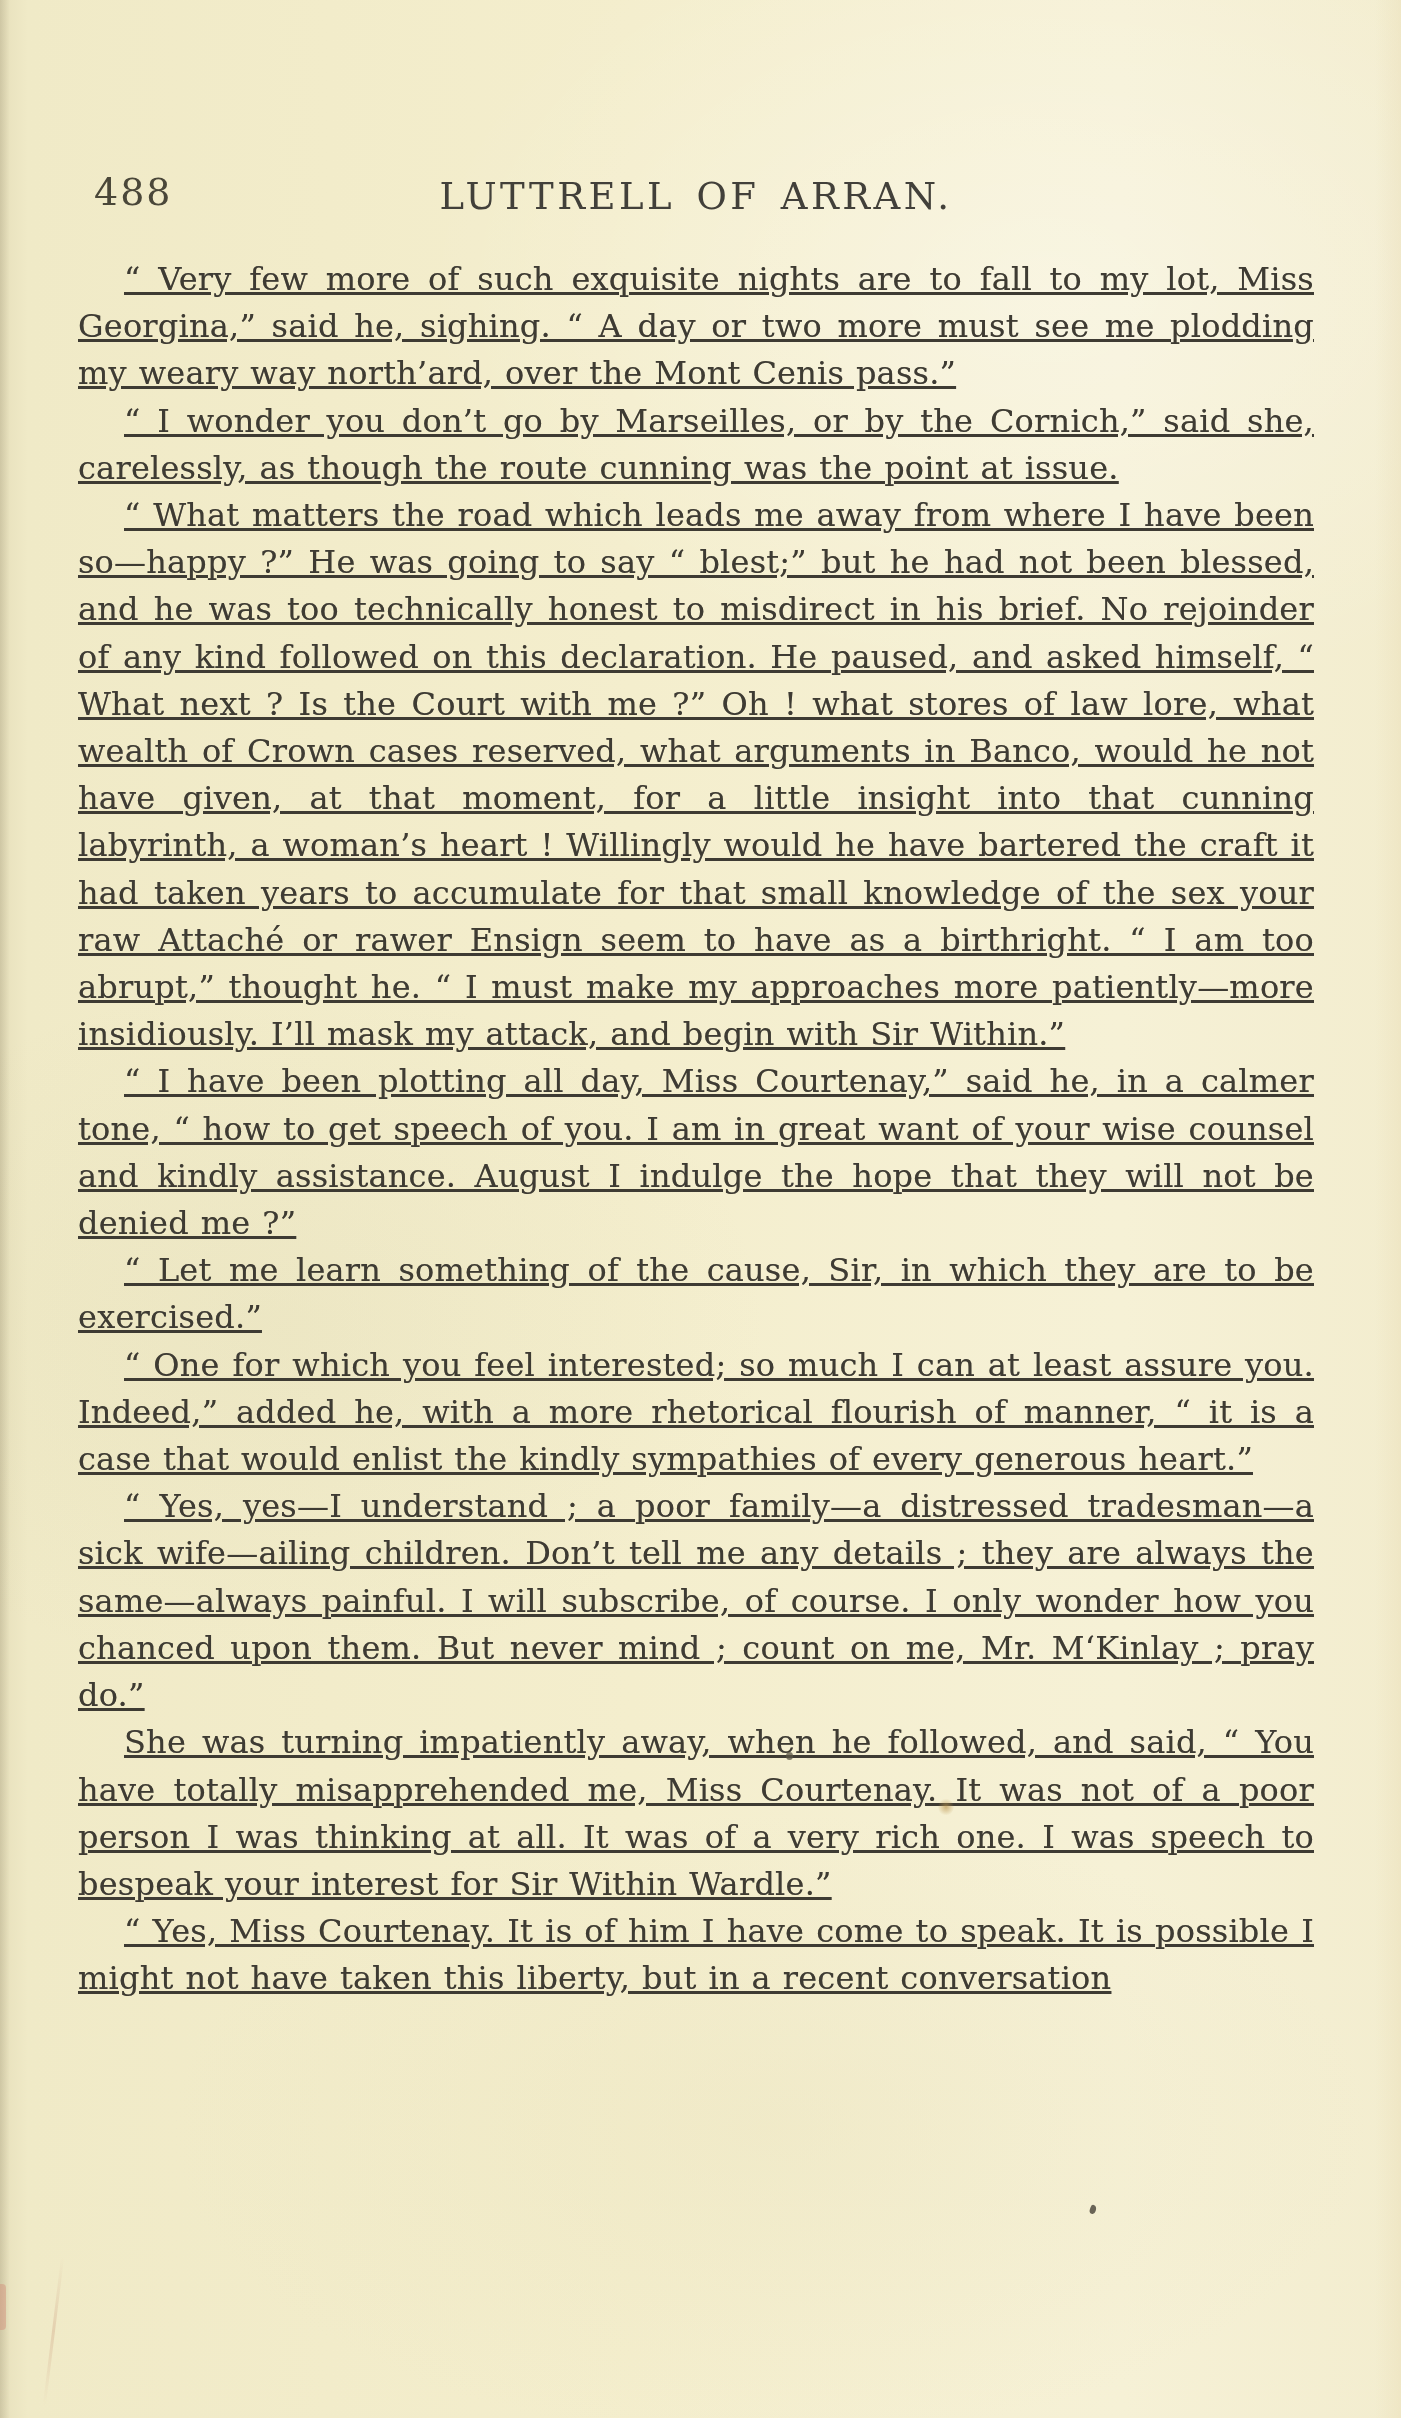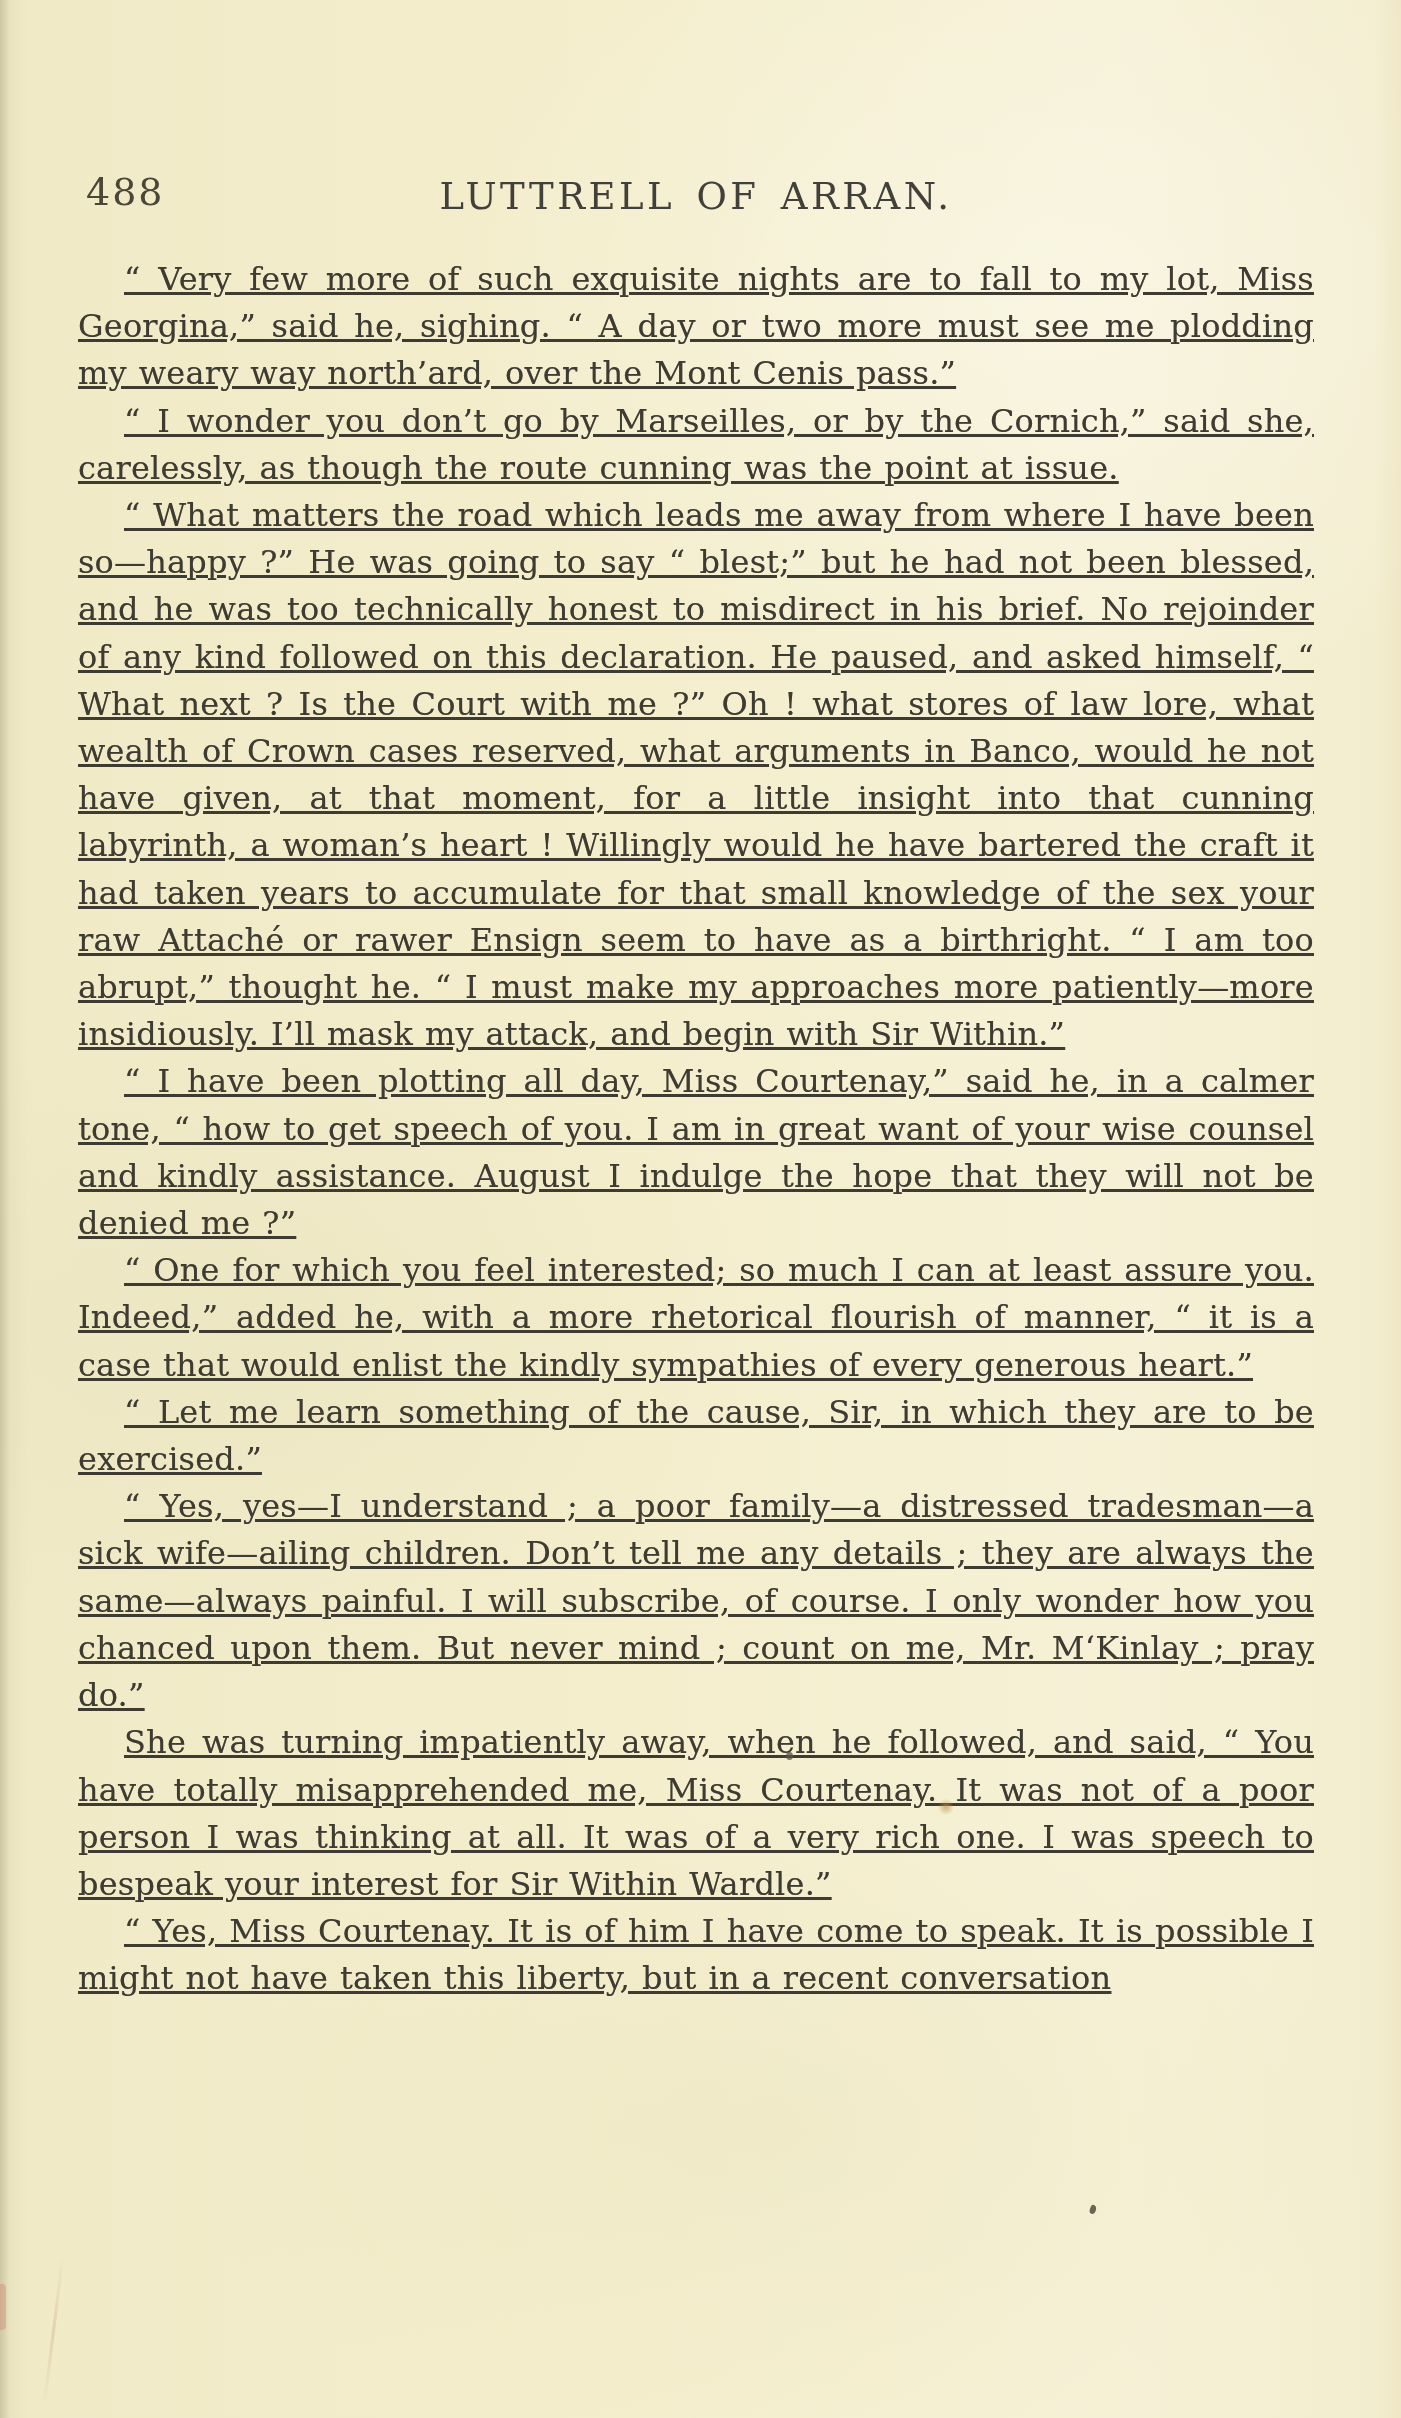--- a/index.html
+++ b/index.html
@@ -30,21 +30,21 @@
     position: absolute; right: 0; top: 0; bottom: 0; width: 26px;
     background: linear-gradient(270deg, rgba(220,200,150,0.18), rgba(220,200,150,0));
     pointer-events: none;
   }
 
   .page-header {
     position: absolute;
     top: 170px; left: 78px; width: 1236px; height: 50px;
   }
   .page-number {
-    position: absolute; left: 8px; top: 0;
+    position: absolute; left: 16px; top: 0;
     font-size: 38px; letter-spacing: 2px; color: #4a4739;
   }
   .running-title {
     position: absolute; left: 0; right: 0; top: 5px;
     text-align: center;
     font-size: 37px;
     letter-spacing: 3.5px;
     word-spacing: 6px;
     color: #42403a;
   }
@@ -85,22 +85,22 @@
   <div class="page-header">
     <span class="page-number">488</span>
     <span class="running-title">LUTTRELL OF ARRAN.</span>
   </div>
 
   <div class="body-text">
     <p>“ Very few more of such exquisite nights are to fall to my lot, Miss Georgina,” said he, sighing.  “ A day or two more must see me plodding my weary way north’ard, over the Mont Cenis pass.”</p>
     <p>“ I wonder you don’t go by Marseilles, or by the Cornich,” said she, carelessly, as though the route cunning was the point at issue.</p>
     <p>“ What matters the road which leads me away from where I have been so—happy ?”  He was going to say “ blest;” but he had not been blessed, and he was too technically honest to misdirect in his brief.  No rejoinder of any kind followed on this declaration.  He paused, and asked himself, “ What next ?  Is the Court with me ?”  Oh ! what stores of law lore, what wealth of Crown cases reserved, what arguments in Banco, would he not have given, at that moment, for a little insight into that cunning labyrinth, a woman’s heart !  Willingly would he have bartered the craft it had taken years to accumulate for that small knowledge of the sex your raw Attaché or rawer Ensign seem to have as a birthright.  “ I am too abrupt,” thought he.  “ I must make my approaches more patiently—more insidiously.  I’ll mask my attack, and begin with Sir Within.”</p>
     <p>“ I have been plotting all day, Miss Courtenay,” said he, in a calmer tone, “ how to get speech of you.  I am in great want of your wise counsel and kindly assistance.  August I indulge the hope that they will not be denied me ?”</p>
+    <p>“ Let me learn something of the cause, Sir, in which they are to be exercised.”</p>
     <p>“ One for which you feel interested; so much I can at least assure you.  Indeed,” added he, with a more rhetorical flourish of manner, “ it is a case that would enlist the kindly sympathies of every generous heart.”</p>
-    <p>“ Let me learn something of the cause, Sir, in which they are to be exercised.”</p>
     <p>“ Yes, yes—I understand ;  a poor family—a distressed tradesman—a sick wife—ailing children.  Don’t tell me any details ;  they are always the same—always painful.  I will subscribe, of course.  I only wonder how you chanced upon them.  But never mind ;  count on me, Mr. M‘Kinlay ;  pray do.”</p>
     <p>She was turning impatiently away, when he followed, and said, “ You have totally misapprehended me, Miss Courtenay.  It was not of a poor person I was thinking at all.  It was of  a very rich one.  I was speech to bespeak your interest for Sir Within Wardle.”</p>
     <p>“ Yes, Miss Courtenay.  It is of him I have come to speak.  It is possible I might not have taken this liberty, but in a recent conversation</p>
   </div>
 
   <div class="speck speck-dark"></div>
   <div class="speck speck-foxing"></div>
   <div class="speck speck-ink"></div>
   <div class="crease"></div>
   <div class="edge-mark"></div>

